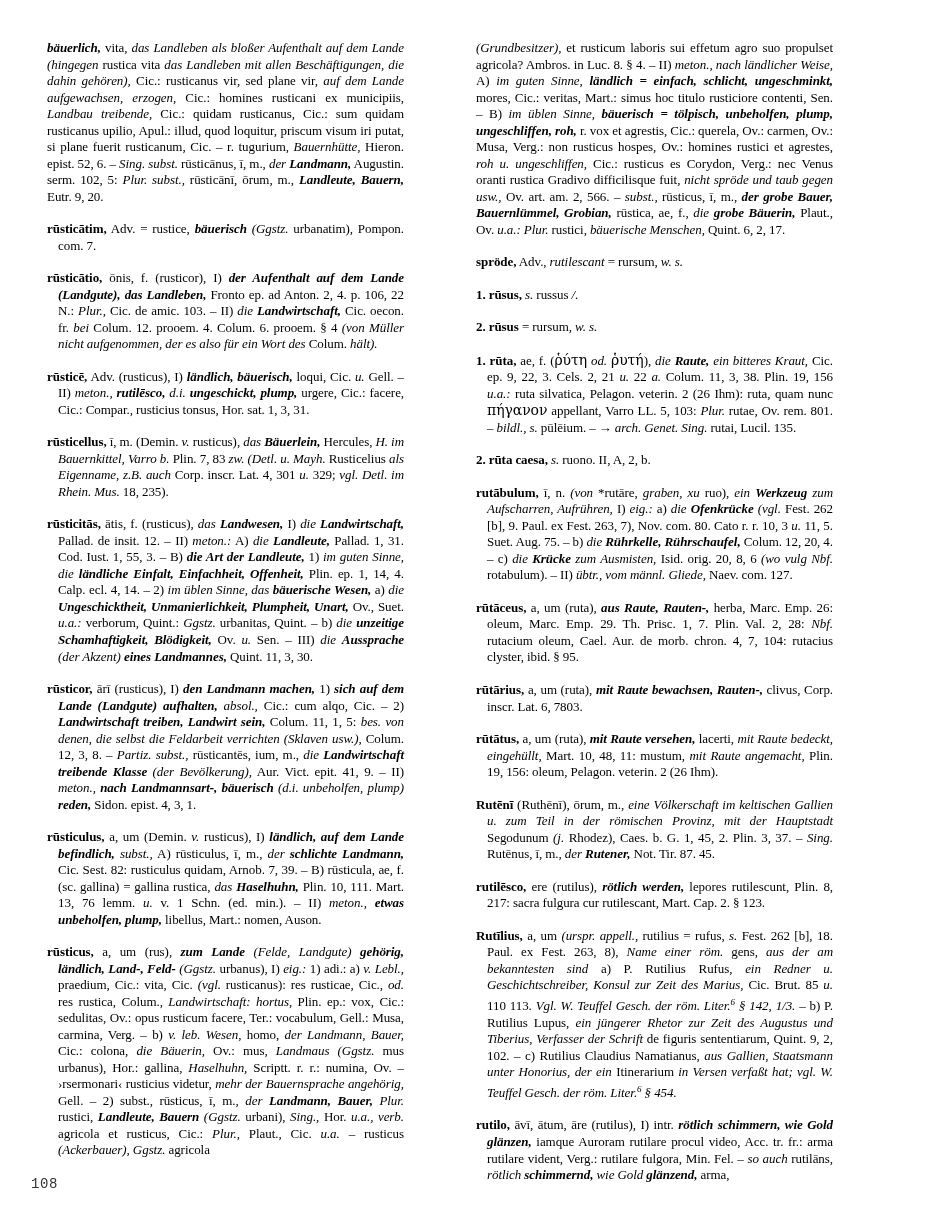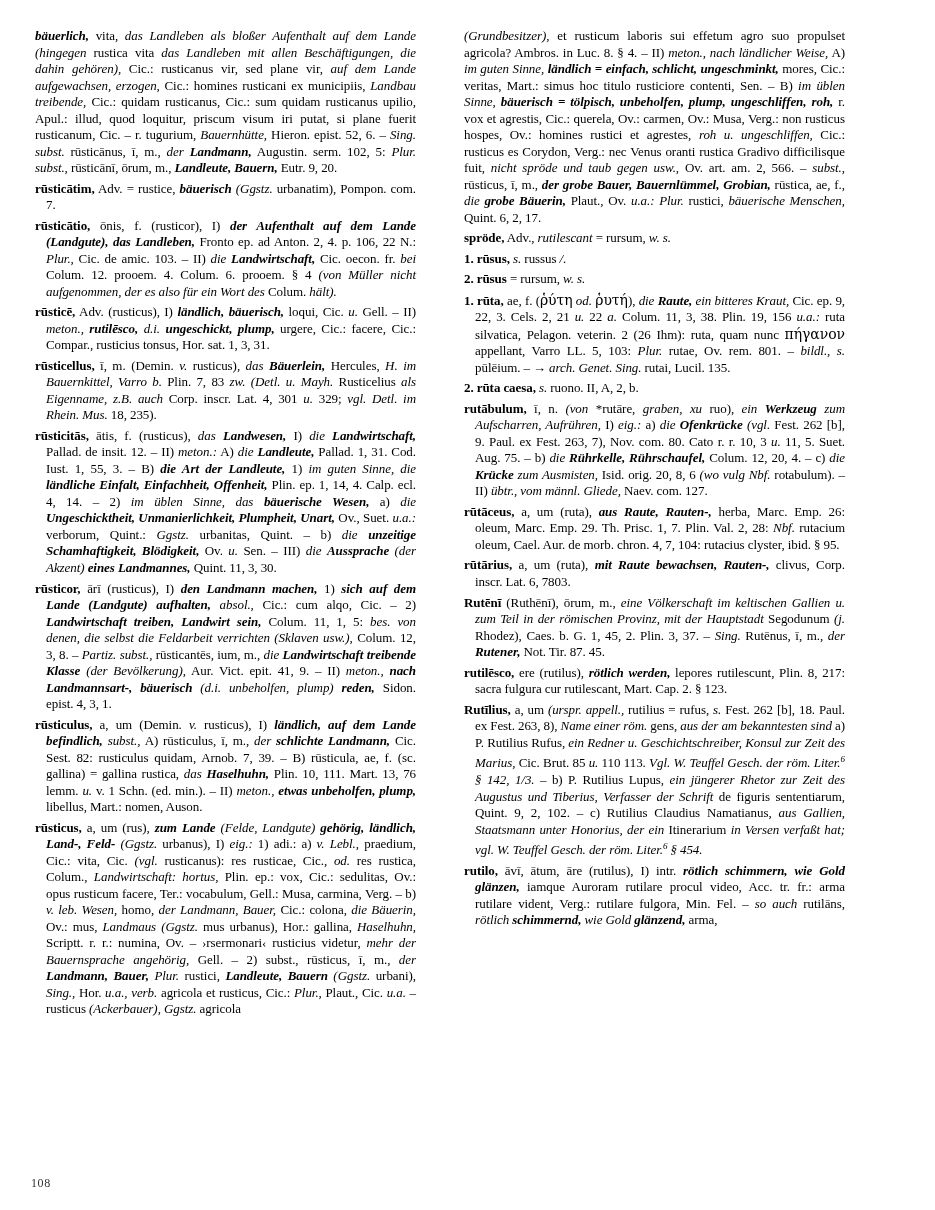--- a/index.html
+++ b/index.html
@@ -36,21 +36,21 @@
     width: 389px;
     font-size: 13.0px;
     line-height: 16.52px;
     text-align: justify;
     text-justify: inter-word;
     word-spacing: -0.1px;
     letter-spacing: -0.06px;
     hyphens: manual;
   }
   .entry {
-    margin: 4px;
+    margin: 16px;
     padding: 0;
     text-indent: -11px;
     padding-left: 11px;
     text-align: justify;
   }
   .entry.noindent {
     text-indent: 0;
     padding-left: 0;
   }
   .hw {
@@ -73,22 +73,22 @@
   }
   .sup {
     font-size: 9px;
     vertical-align: super;
     font-style: italic;
   }
   #page-number {
     position: absolute;
     left: 31px;
     top: 1176px;
-    font-size: 12px;
-    font-family: Liberation Serif, serif;
+    font-size: 14px;
+    font-family: Liberation Mono, monospace;
     color: #333333;
     letter-spacing: 0.6px;
   }
 </style>
 </head>
 <body>
 
 <div id="page">
 
   <div id="columns">
@@ -108,20 +108,21 @@
     <div class="column" id="col-right">
         <p class="entry noindent"><span class="i">(Grundbesitzer),</span> et rusticum laboris sui effetum agro suo propulset agricola? Ambros. in Luc. 8. § 4. – II) <span class="i">meton., nach ländlicher Weise,</span> A) <span class="i">im guten Sinne,</span> <span class="b">ländlich = einfach, schlicht, ungeschminkt,</span> mores, Cic.: veritas, Mart.: simus hoc titulo rusticiore contenti, Sen. – B) <span class="i">im üblen Sinne,</span> <span class="b">bäuerisch = tölpisch, unbeholfen, plump, ungeschliffen, roh,</span> r. vox et agrestis, Cic.: querela, Ov.: carmen, Ov.: Musa, Verg.: non rusticus hospes, Ov.: homines rustici et agrestes, <span class="i">roh u. ungeschliffen,</span> Cic.: rusticus es Corydon, Verg.: nec Venus oranti rustica Gradivo difficilisque fuit, <span class="i">nicht spröde und taub gegen usw.,</span> Ov. art. am. 2, 566. – <span class="i">subst.,</span> rūsticus, ī, m., <span class="b">der grobe Bauer, Bauernlümmel, Grobian,</span> rūstica, ae, f., <span class="i">die</span> <span class="b">grobe Bäuerin,</span> Plaut., Ov. <span class="i">u.a.: Plur.</span> rustici, <span class="i">bäuerische Menschen,</span> Quint. 6, 2, 17.</p>
         <p class="entry"><span class="hw">spröde,</span> Adv., <span class="i">rutilescant</span> = rursum, <span class="i">w. s.</span></p>
         <p class="entry"><span class="bn">1.</span> <span class="hw">rūsus,</span> <span class="i">s.</span> russus <span class="i">/.</span></p>
         <p class="entry"><span class="bn">2.</span> <span class="hw">rūsus</span> = rursum, <span class="i">w. s.</span></p>
         <p class="entry"><span class="bn">1.</span> <span class="hw">rūta,</span> ae, f. (<span class="gr">ῥύτη</span> <span class="i">od.</span> <span class="gr">ῥυτή</span>), <span class="i">die</span> <span class="b">Raute,</span> <span class="i">ein bitteres Kraut,</span> Cic. ep. 9, 22, 3. Cels. 2, 21 <span class="i">u.</span> 22 <span class="i">a.</span> Colum. 11, 3, 38. Plin. 19, 156 <span class="i">u.a.:</span> ruta silvatica, Pelagon. veterin. 2 (26 Ihm): ruta, quam nunc <span class="gr">πήγανον</span> appellant, Varro LL. 5, 103: <span class="i">Plur.</span> rutae, Ov. rem. 801. – <span class="i">bildl., s.</span> pūlēium. – <span class="i">→ arch. Genet. Sing.</span> rutai, Lucil. 135.</p>
         <p class="entry"><span class="bn">2.</span> <span class="hw">rūta caesa,</span> <span class="i">s.</span> ruono. II, A, 2, b.</p>
         <p class="entry"><span class="hw">rutābulum,</span> ī, n. <span class="i">(von</span> *rutāre, <span class="i">graben, xu</span> ruo), <span class="i">ein</span> <span class="b">Werkzeug</span> <span class="i">zum Aufscharren, Aufrühren,</span> I) <span class="i">eig.:</span> a) <span class="i">die</span> <span class="b">Ofenkrücke</span> <span class="i">(vgl.</span> Fest. 262 [b], 9. Paul. ex Fest. 263, 7), Nov. com. 80. Cato r. r. 10, 3 <span class="i">u.</span> 11, 5. Suet. Aug. 75. – b) <span class="i">die</span> <span class="b">Rührkelle, Rührschaufel,</span> Colum. 12, 20, 4. – c) <span class="i">die</span> <span class="b">Krücke</span> <span class="i">zum Ausmisten,</span> Isid. orig. 20, 8, 6 <span class="i">(wo vulg Nbf.</span> rotabulum). – II) <span class="i">übtr., vom männl. Gliede,</span> Naev. com. 127.</p>
         <p class="entry"><span class="hw">rūtāceus,</span> a, um (ruta), <span class="b">aus Raute, Rauten-,</span> herba, Marc. Emp. 26: oleum, Marc. Emp. 29. Th. Prisc. 1, 7. Plin. Val. 2, 28: <span class="i">Nbf.</span> rutacium oleum, Cael. Aur. de morb. chron. 4, 7, 104: rutacius clyster, ibid. § 95.</p>
         <p class="entry"><span class="hw">rūtārius,</span> a, um (ruta), <span class="b">mit Raute bewachsen, Rauten-,</span> clivus, Corp. inscr. Lat. 6, 7803.</p>
+        <p class="entry"><span class="hw">rūtātus,</span> a, um (ruta), <span class="b">mit Raute versehen,</span> lacerti, <span class="i">mit Raute bedeckt, eingehüllt,</span> Mart. 10, 48, 11: mustum, <span class="i">mit Raute angemacht,</span> Plin. 19, 156: oleum, Pelagon. veterin. 2 (26 Ihm).</p>
         <p class="entry"><span class="hw">Rutēnī</span> (Ruthēnī), ōrum, m., <span class="i">eine Völkerschaft im keltischen Gallien u. zum Teil in der römischen Provinz, mit der Hauptstadt</span> Segodunum <span class="i">(j.</span> Rhodez), Caes. b. G. 1, 45, 2. Plin. 3, 37. – <span class="i">Sing.</span> Rutēnus, ī, m., <span class="i">der</span> <span class="b">Rutener,</span> Not. Tir. 87. 45.</p>
         <p class="entry"><span class="hw">rutilēsco,</span> ere (rutilus), <span class="b">rötlich werden,</span> lepores rutilescunt, Plin. 8, 217: sacra fulgura cur rutilescant, Mart. Cap. 2. § 123.</p>
         <p class="entry"><span class="hw">Rutīlius,</span> a, um <span class="i">(urspr. appell.,</span> rutilius = rufus, <span class="i">s.</span> Fest. 262 [b], 18. Paul. ex Fest. 263, 8), <span class="i">Name einer röm.</span> gens, <span class="i">aus der am bekanntesten sind</span> a) P. Rutilius Rufus, <span class="i">ein Redner u. Geschichtschreiber, Konsul zur Zeit des Marius,</span> Cic. Brut. 85 <span class="i">u.</span> 110 113. <span class="i">Vgl. W. Teuffel Gesch. der röm. Liter.<span class="sup">6</span> § 142, 1/3.</span> – b) P. Rutilius Lupus, <span class="i">ein jüngerer Rhetor zur Zeit des Augustus und Tiberius, Verfasser der Schrift</span> de figuris sententiarum, Quint. 9, 2, 102. – c) Rutilius Claudius Namatianus, <span class="i">aus Gallien, Staatsmann unter Honorius, der ein</span> Itinerarium <span class="i">in Versen verfaßt hat; vgl. W. Teuffel Gesch. der röm. Liter.<span class="sup">6</span> § 454.</span></p>
         <p class="entry"><span class="hw">rutilo,</span> āvī, ātum, āre (rutilus), I) intr. <span class="b">rötlich schimmern, wie Gold glänzen,</span> iamque Auroram rutilare procul video, Acc. tr. fr.: arma rutilare vident, Verg.: rutilare fulgora, Min. Fel. – <span class="i">so auch</span> rutilāns, <span class="i">rötlich</span> <span class="b">schimmernd,</span> <span class="i">wie Gold</span> <span class="b">glänzend,</span> arma,</p>
       </div>
 
   </div>
 
   <div id="page-number">108</div>
 

